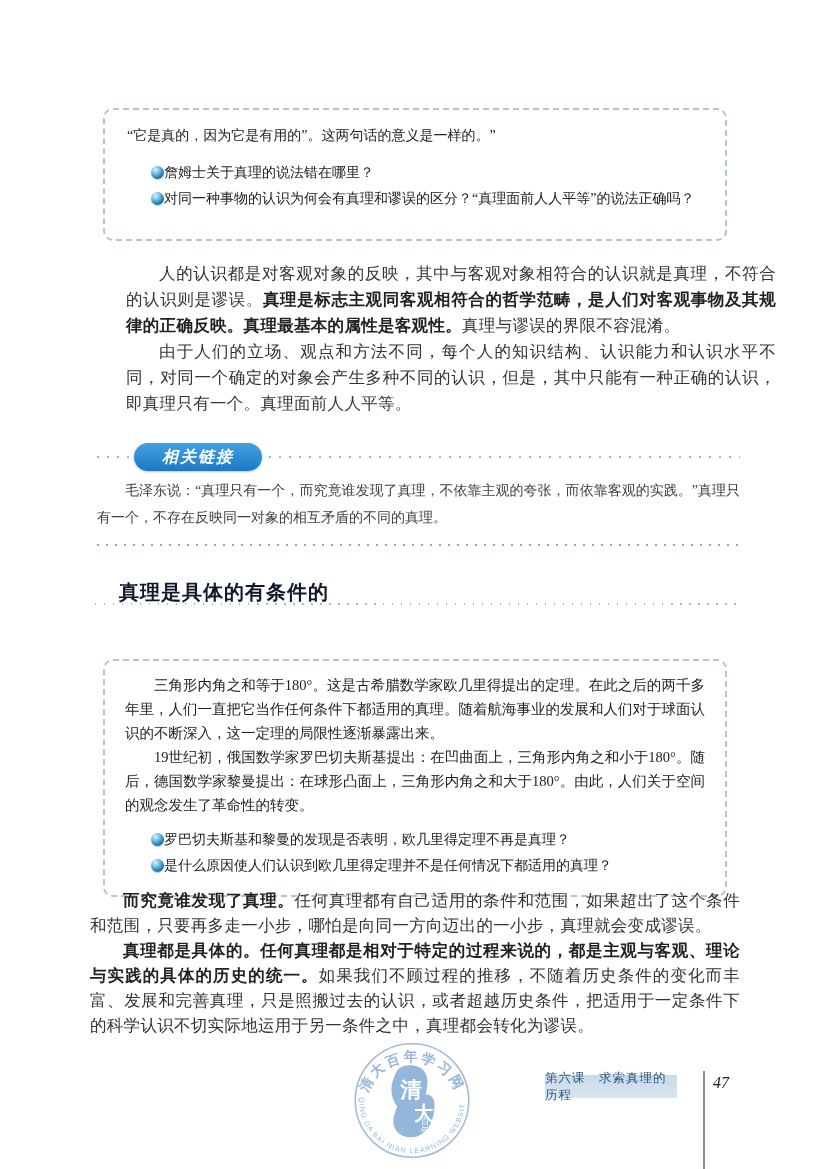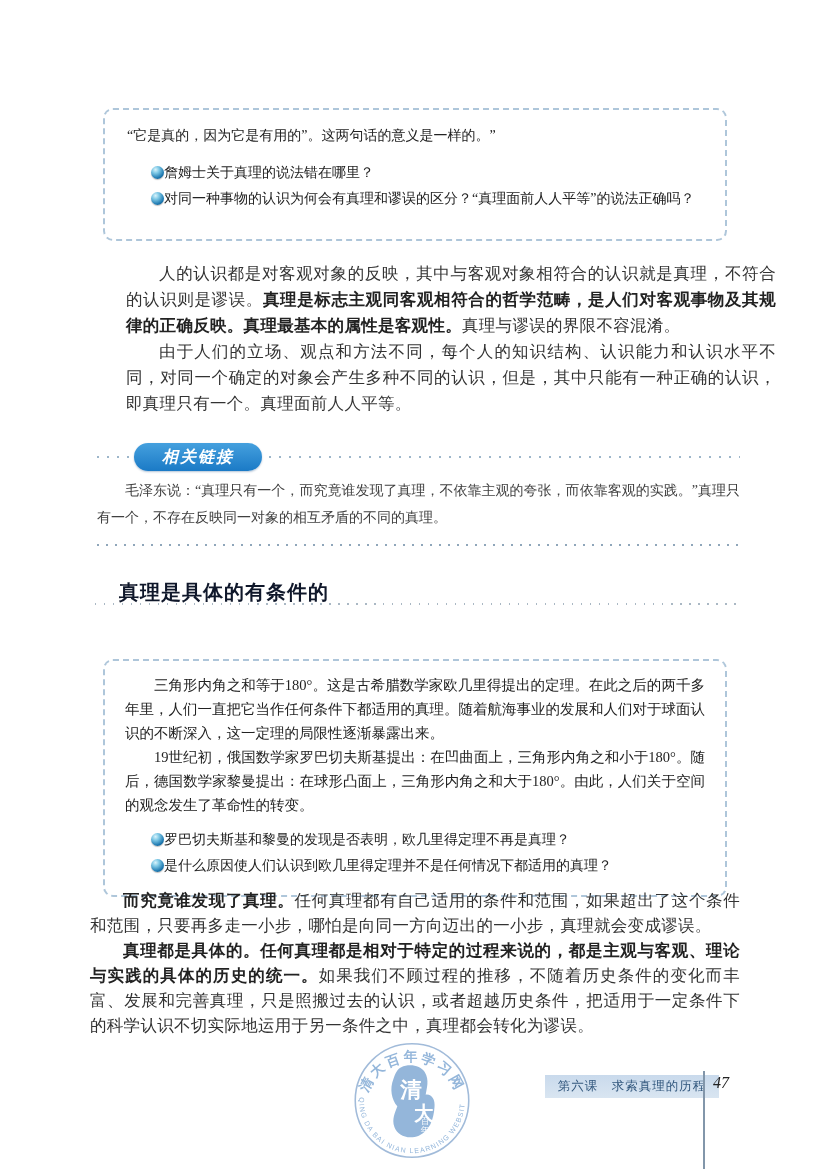--- a/index.html
+++ b/index.html
@@ -58,21 +58,21 @@
   
   .sec-heading{
     position:absolute;left:119px;top:571px;
     font-family:Liberation Sans, sans-serif;
     font-size:20px;font-weight:bold;color:#0f172a;letter-spacing:1px;margin-top:8px;
   }
   .heading-rule{position:absolute;left:95px;top:603px;width:647px;height:2px;
     background-image:repeating-linear-gradient(90deg,#aab8c4 0 1.5px,transparent 1.5px 9px);}
   
   .footer-bar{
-    position:absolute;left:545px;top:1075px;width:174px;height:23px;
+    position:absolute;left:545px;top:1075px;width:132px;height:23px;
     background:linear-gradient(#c9daec,#d9e5f1);
     display:flex;align-items:center;justify-content:center;
     font-family:"Liberation Sans","DejaVu Sans",sans-serif;
     font-size:12.5px;color:#33587e;letter-spacing:1px;
   }
   .footer-vline{position:absolute;left:703px;top:1071px;width:2px;height:98px;background:#8296aa;}
   .page-num{position:absolute;left:713px;top:1074px;
     font-size:16px;font-style:italic;color:#222;}
   
   .watermark{position:absolute;left:337px;top:1032px;z-index:0;opacity:.95;}

